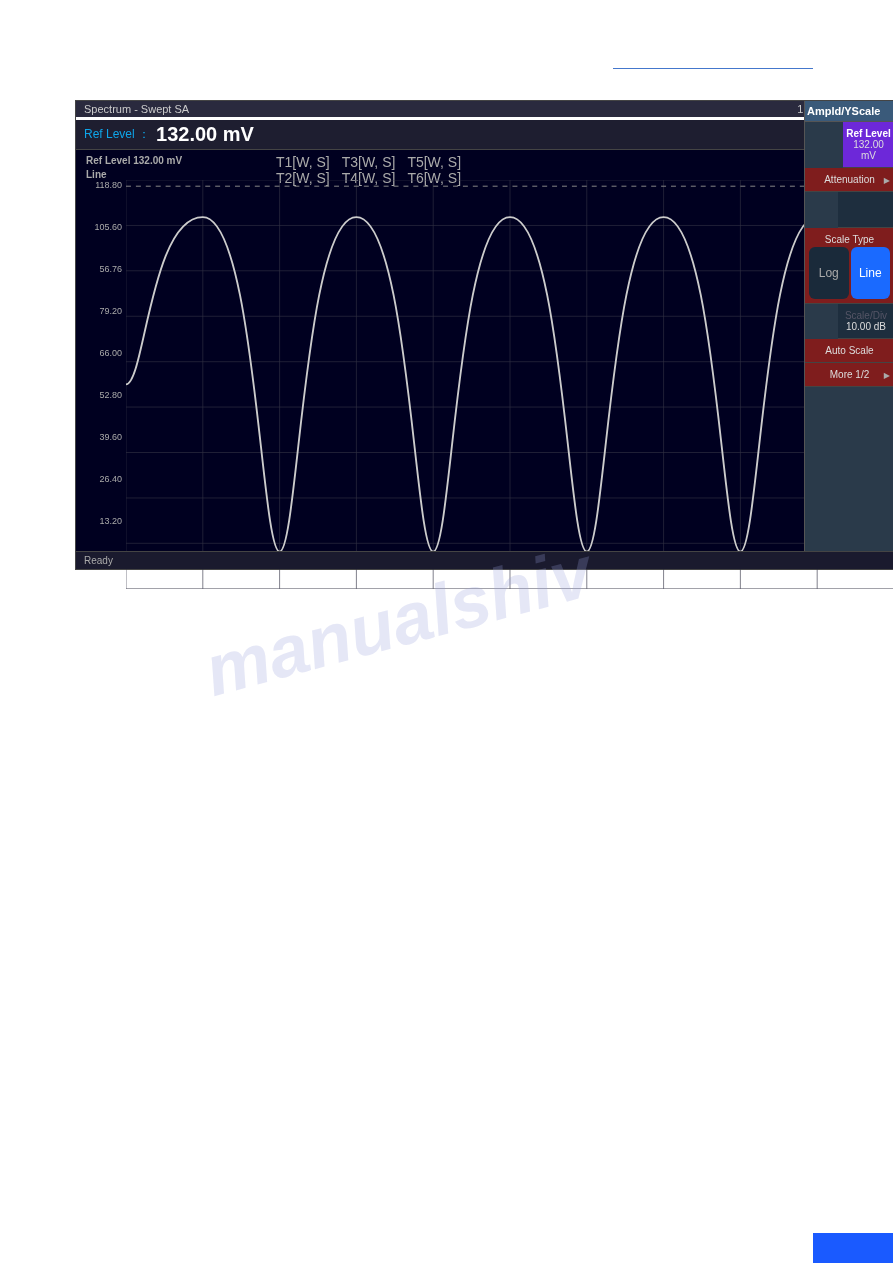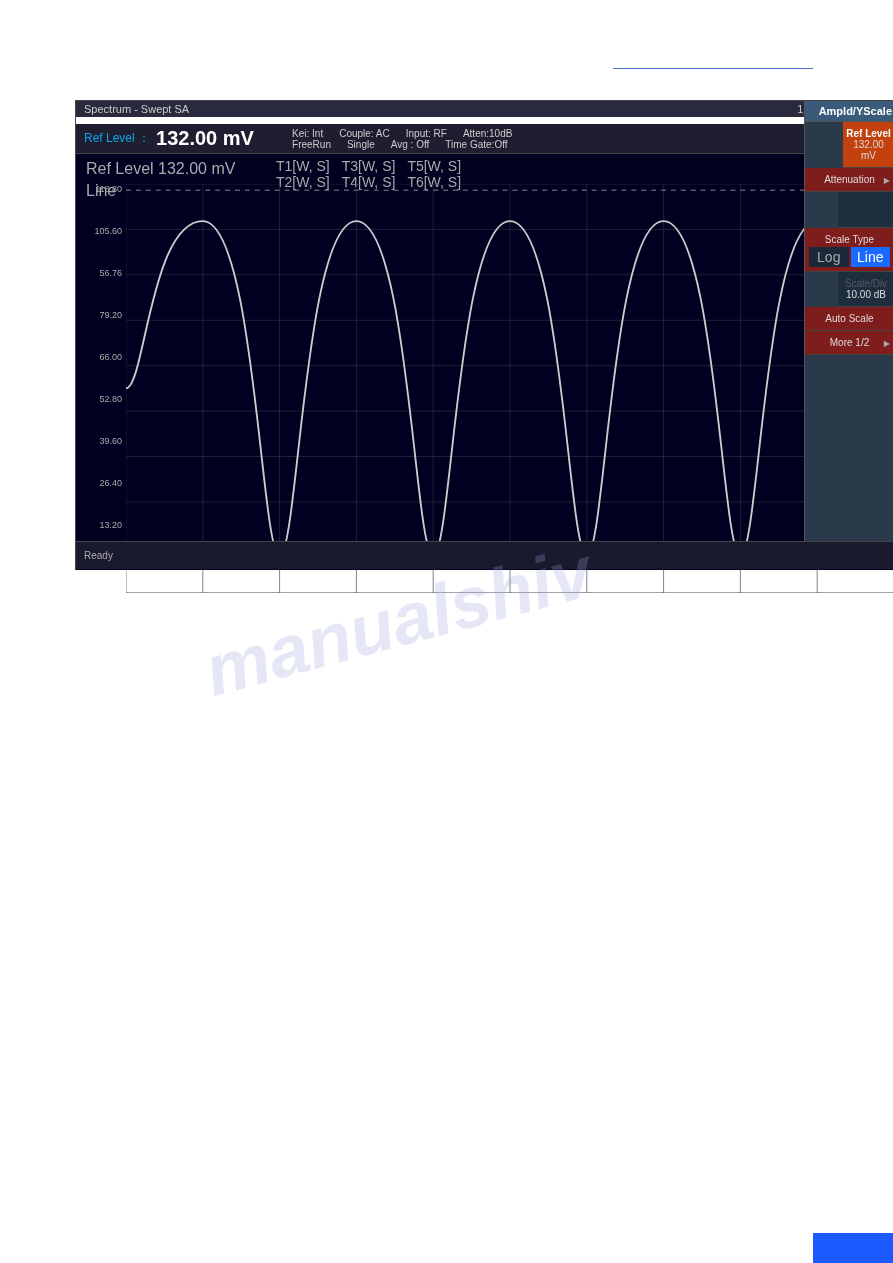--- a/index.html
+++ b/index.html
@@ -33,21 +33,21 @@
       border: 1px solid #444;
     }
 
     
     .title-bar {
       display: flex;
       justify-content: space-between;
       align-items: center;
       background: #2a2a3e;
       padding: 2px 8px;
-      border-bottom: 7px solid #ffffff;
+      border-bottom: 3px solid #ffffff;
     }
     .title-bar-left {
       color: #ccc;
       font-size: 11px;
     }
     .title-bar-right {
       color: #ccc;
       font-size: 11px;
     }
 
@@ -111,22 +111,23 @@
       background: #000020;
       position: relative;
       padding: 0;
     }
 
     .chart-labels-top {
       position: absolute;
       top: 4px;
       left: 10px;
       color: #aaa;
-      font-size: 16px;
+      font-size: 10px;
       line-height: 1.4;
+      font-weight: bold;
     }
     .chart-markers {
       position: absolute;
       top: 4px;
       left: 200px;
       color: #aaa;
       font-size: 14px;
     }
     .chart-markers-row {
       display: flex;
@@ -171,52 +172,52 @@
       color: #aaa;
       font-size: 9px;
     }
 
     
     .status-bar {
       position: absolute;
       bottom: 0;
       left: 0;
       right: 0;
-      height: 28px;
+      height: 18px;
       background: #1a1a2e;
       border-top: 1px solid #444;
       display: flex;
       align-items: center;
       padding: 0 8px;
       color: #aaa;
       font-size: 10px;
     }
 
     
     .rpanel-title {
       background: #3a5a7a;
       color: #fff;
       font-size: 11px;
       font-weight: bold;
-      text-align: right;
+      text-align: left;
       padding: 4px 2px;
       border-bottom: 1px solid #555;
     }
     .rpanel-btn {
       background: #7f1d1d;
       color: #ddd;
       font-size: 10px;
       text-align: center;
       padding: 6px 2px;
       border-bottom: 1px solid #444;
       cursor: pointer;
       position: relative;
     }
     .rpanel-btn.active-gold {
-      background: #c2410c;
+      background: #6d28d9;
       color: #fff;
       margin-left: 38px;
     }
     .rpanel-btn .btn-arrow {
       position: absolute;
       right: 4px;
       top: 50%;
       transform: translateY(-50%);
       color: #aaa;
       font-size: 8px;
@@ -230,23 +231,23 @@
     
     .scale-type-row {
       display: flex;
       gap: 2px;
       padding: 0 2px;
       margin-top: 2px;
     }
     .scale-type-btn {
       flex: 1;
       text-align: center;
-      padding: 2px 0;
-      font-size: 14px;
-      border-radius: 0;
+      padding: 19px 0;
+      font-size: 12px;
+      border-radius: 6px;
       cursor: pointer;
     }
     .scale-type-btn.inactive { background: #1a2a3a; color: #aaa; }
     .scale-type-btn.active-blue { background: #1a6aff; color: #fff; }
 
     .rpanel-btn.disabled { background: #1e2e3e; color: #556; margin-left: 33px; }
 
     
     .watermark {
       position: absolute;
@@ -279,34 +280,20 @@
 <div class="instrument-panel">
 
   <div class="title-bar">
     <span class="title-bar-left">Spectrum - Swept SA</span>
     <span class="title-bar-right">17:18:35  2016/7/6</span>
   </div>
 
   <div class="control-bar">
     <span class="ref-level-label">Ref Level ：</span>
     <span class="ref-level-value">132.00 mV</span>
-    <div class="status-items">
-      <div class="status-row">
-        <span class="status-item">Kei: Int</span>
-        <span class="status-item">Couple: AC</span>
-        <span class="status-item">Input: RF</span>
-        <span class="status-item">Atten:10dB</span>
-      </div>
-      <div class="status-row">
-        <span class="status-item">FreeRun</span>
-        <span class="status-item">Single</span>
-        <span class="status-item">Avg : Off</span>
-        <span class="status-item">Time Gate:Off</span>
-      </div>
-    </div>
   </div>
 
   <div class="main-content">
 
     <div class="chart-area">
 
       <div class="chart-labels-top">
         <div>
           <span>Ref Level 132.00 mV</span>
         </div>

